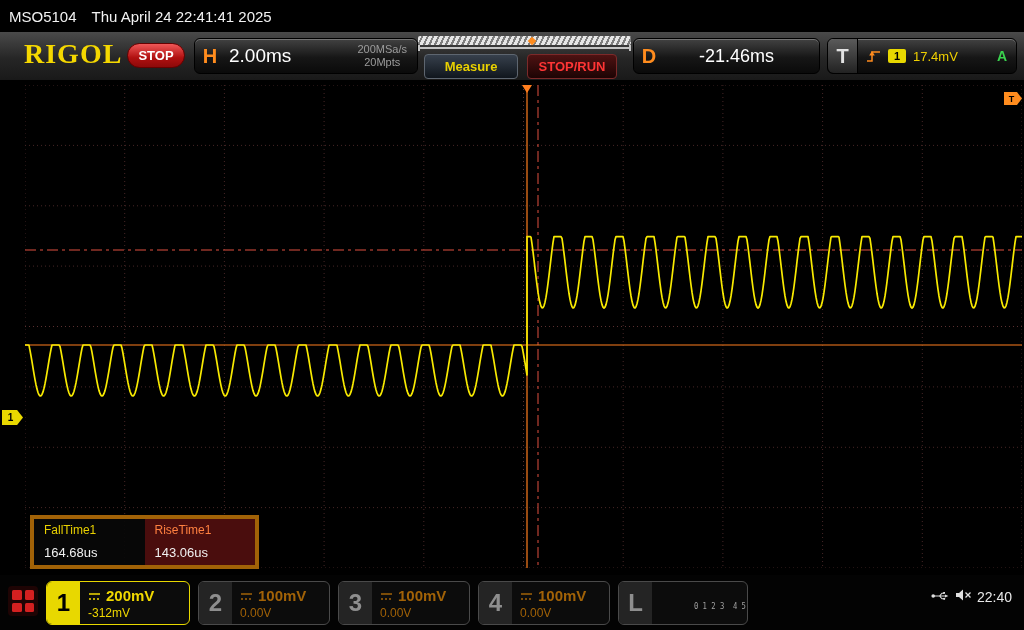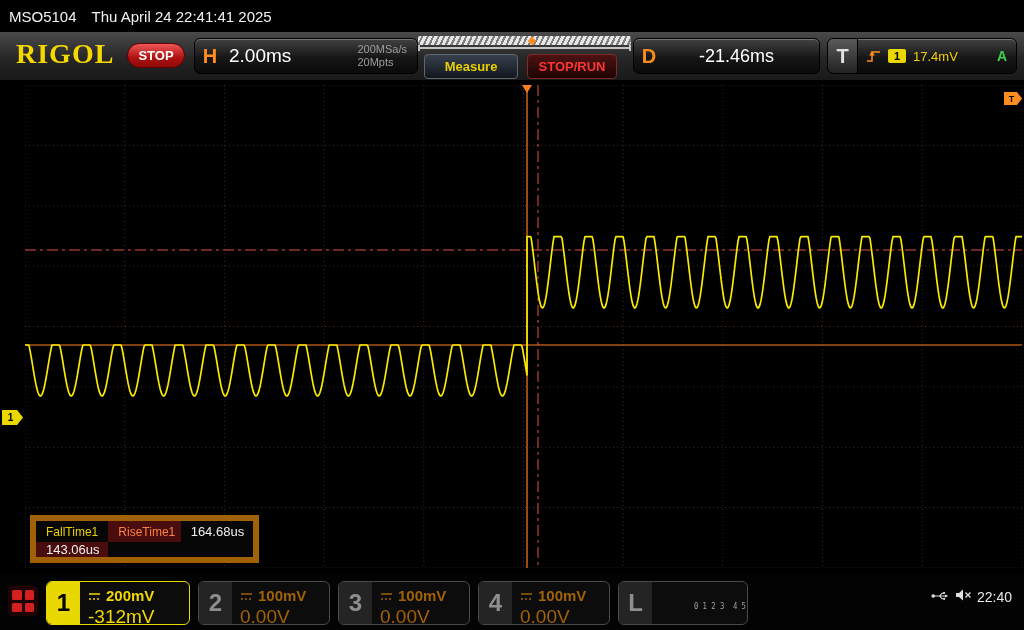--- a/index.html
+++ b/index.html
@@ -7,34 +7,34 @@
   .container { position:relative; width:1024px; height:630px; background:#000; overflow:hidden;
                font-family:"Liberation Sans", sans-serif; }
 
   
   .status-bar { position:absolute; left:0; top:0; width:100%; height:32px; display:flex;
                 align-items:center; padding-left:9px; gap:15px; color:#f2f2f2; font-size:15px; }
 
   
   .header { position:absolute; left:0; top:32px; width:100%; height:48px;
             background:linear-gradient(#4a4a4a, #262626 55%, #191919); }
-  .logo { position:absolute; left:16px; top:6px; font-family:"Liberation Serif", serif;
+  .logo { position:absolute; left:24px; top:6px; font-family:"Liberation Serif", serif;
           font-weight:bold; font-size:28px; color:#f5d800; letter-spacing:1px; }
   .stop-badge { position:absolute; left:127px; top:11px; width:58px; height:25px; border-radius:13px;
                 background:linear-gradient(#f05858,#b01010 60%,#8d0a0a); border:1px solid #600;
                 color:#fff; font-weight:bold; font-size:13px;
                 display:flex; align-items:center; justify-content:center; }
   .blk { position:absolute; top:6px; height:36px; border-radius:6px; border:1px solid #000;
          background:linear-gradient(#424242, #161616 55%, #0a0a0a);
          box-shadow:inset 0 1px 0 rgba(255,255,255,.28); display:flex; align-items:center; }
   .blk-key { width:30px; text-align:center; font-weight:bold; font-size:20px; flex:0 0 auto; }
   .h-blk { left:194px; width:224px; }
   .h-key { color:#ff8c1e; }
   .h-timebase { font-size:19px; color:#fff; margin-left:4px; }
-  .h-rates { margin-left:auto; margin-right:10px; text-align:left; font-size:11px;
+  .h-rates { margin-left:auto; margin-right:10px; text-align:center; font-size:11px;
              color:#9c9c9c; line-height:13px; }
   .mem-bar { position:absolute; left:418px; top:4px; width:213px; height:17px; }
   .mem-hatch { height:9px; border-radius:2px; position:relative; overflow:hidden;
                background:repeating-linear-gradient(115deg,#e6e6e6 0 3px,#7e7e7e 3px 5px); }
   .mem-marker { position:absolute; top:1.5px; width:6px; height:6px; background:#ff8c1e;
                 transform:rotate(45deg); }
   .mem-line { margin-top:2px; height:2px; background:#c4c4c4; position:relative; }
   .mem-line::before, .mem-line::after { content:""; position:absolute; top:-2px; width:2px;
                 height:6px; background:#c4c4c4; }
   .mem-line::before { left:0; } .mem-line::after { right:0; }
@@ -63,42 +63,42 @@
   .ch1-flag { position:absolute; left:2px; top:410px; width:21px; height:15px; background:#e8d800;
               color:#000; font-size:10px; font-weight:bold; display:flex; align-items:center;
               justify-content:center; padding-right:4px;
               clip-path:polygon(0 0,72% 0,100% 50%,72% 100%,0 100%); }
   .trig-flag { position:absolute; left:1004px; top:92px; width:18px; height:13px; background:#ff8c1e;
                color:#000; font-size:9px; font-weight:bold; display:flex; align-items:center;
                justify-content:center; padding-right:3px;
                clip-path:polygon(0 0,72% 0,100% 50%,72% 100%,0 100%); }
 
   
-  .meas { position:absolute; left:30px; top:515px; width:229px; height:48px;
-          background:rgba(8,8,8,.93); border:6px solid #a16207; display:grid;
-          grid-template-columns:1fr 1fr 1fr; grid-template-rows:21px 1fr; }
+  .meas { position:absolute; left:30px; top:515px; width:229px; height:54px;
+          background:rgba(8,8,8,.93); border:4px solid #a16207; display:grid;
+          grid-template-columns:1fr 1fr; grid-template-rows:21px 1fr; }
   .meas .cell { padding-left:10px; display:flex; align-items:center; }
   .meas .sel { background:#4a0d0d;text-align:center; }
   .m-name1 { color:#e8d000; font-size:12px; }
   .m-name2 { color:#ff8040; font-size:12px; }
   .m-val { color:#f0f0f0; font-size:13px; }
 
   
   .bottom-bar { position:absolute; left:0; top:575px; width:100%; height:55px; background:#030303; }
   .app-icon { position:absolute; left:8px; top:11px; width:30px; height:30px; background:#1e0404;
               border-radius:4px; display:grid; grid-template-columns:1fr 1fr;
               grid-template-rows:1fr 1fr; gap:3px; padding:4px; }
   .app-icon span { background:#d42020; border-radius:1.5px; }
   .ch { position:absolute; top:6px; height:44px; border-radius:6px; background:#0c0c0c;
         border:1px solid #4a4a4a; display:flex; overflow:hidden; }
   .ch .num { width:33px; background:#242424; color:#8e8e8e; font-size:24px; font-weight:bold;
              display:flex; align-items:center; justify-content:center; flex:0 0 auto; }
   .ch .vals { flex:1; padding:4px 0 0 8px; color:#a16207; }
   .scale-row { font-size:15px; font-weight:bold; display:flex; align-items:center; gap:5px; height:19px; }
-  .offset-row { font-size:19px; margin-top:1px; }
+  .offset-row { font-size:12px; margin-top:1px; }
   .ch-1 { left:46px; width:144px; border-color:#e8d800; }
   .ch-1 .num { background:#e8d800; color:#000; }
   .ch-1 .vals { color:#f0d800;padding-left:8px; }
   .ch-2 { left:198px; width:132px; }
   .ch-3 { left:338px; width:132px; }
   .ch-4 { left:478px; width:132px; }
   .ch-l { left:618px; width:130px; }
   .logic-rows { flex:1; padding:7px 0 0 8px; font-family:"DejaVu Sans Mono", monospace;
                 font-size:8px; line-height:12px; color:#a2a2a2; white-space:pre;
                 transform:scaleX(.9); transform-origin:left center; }

